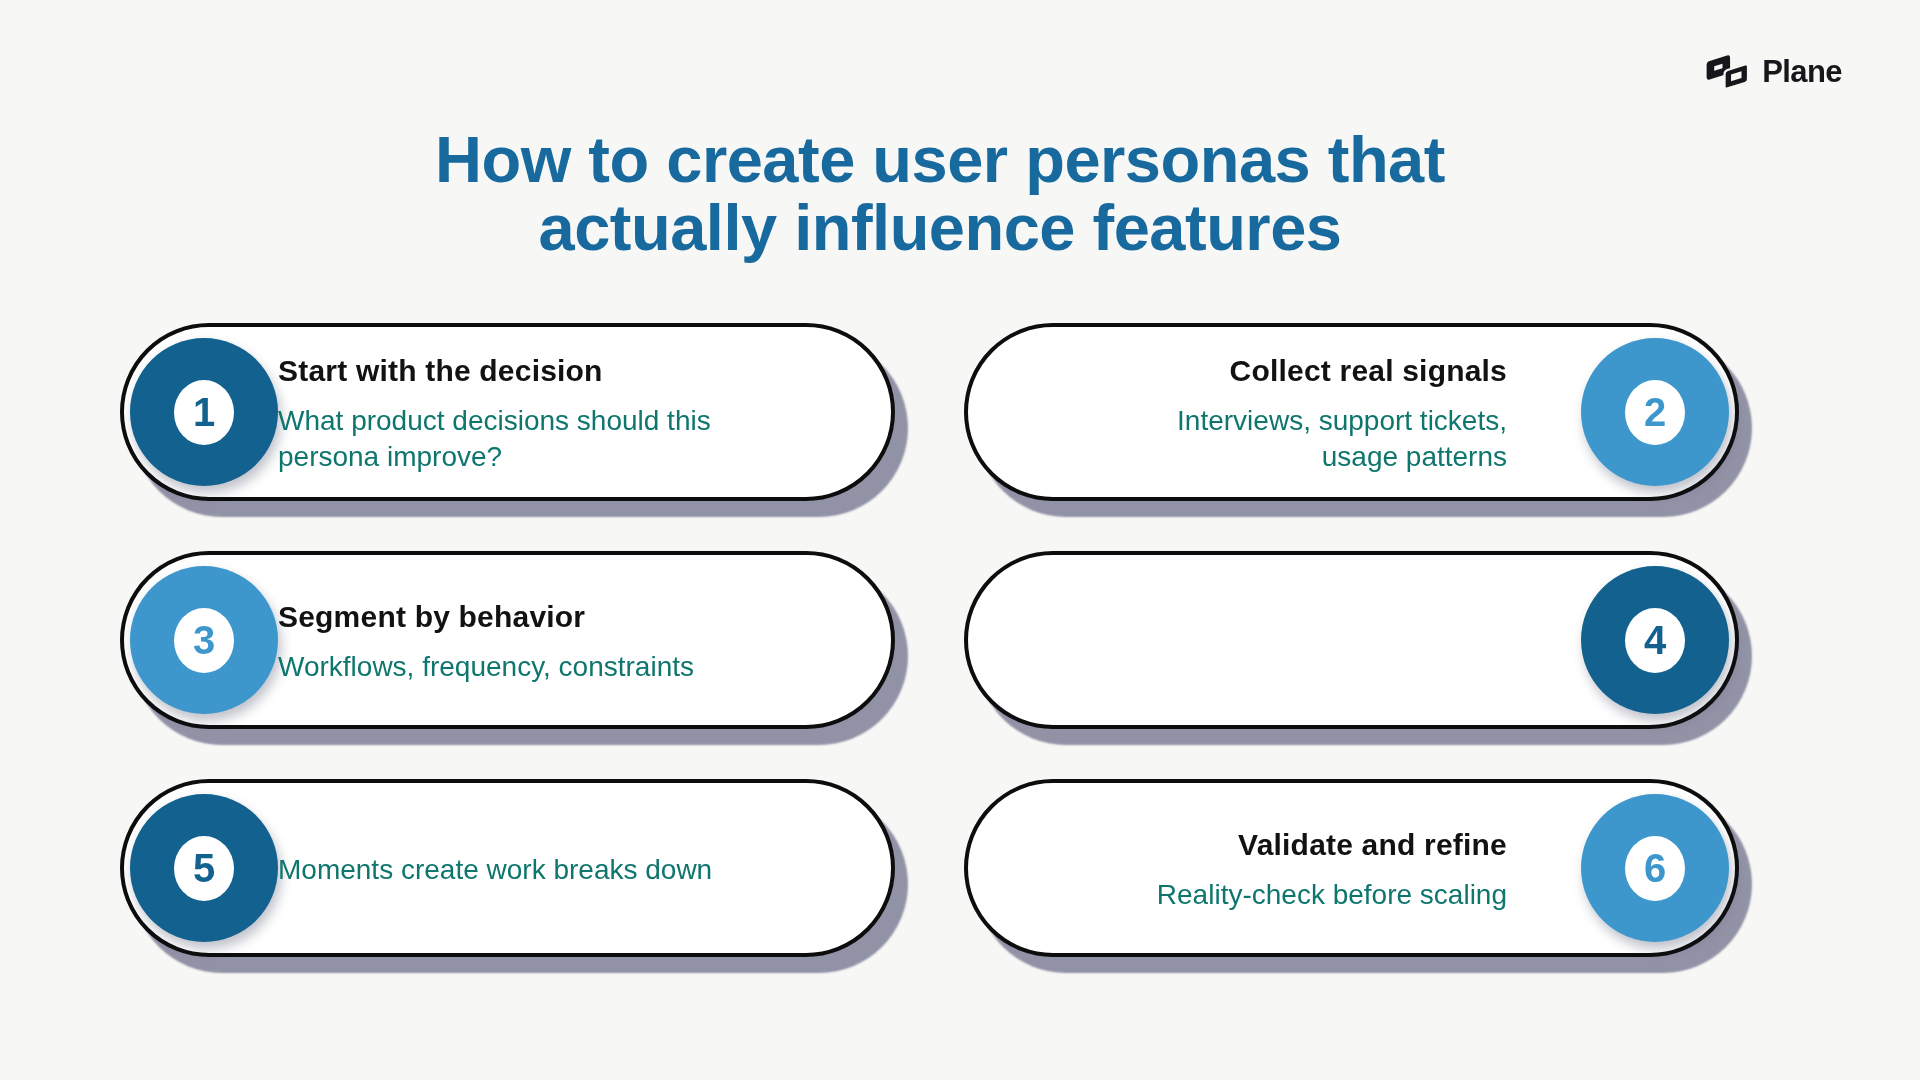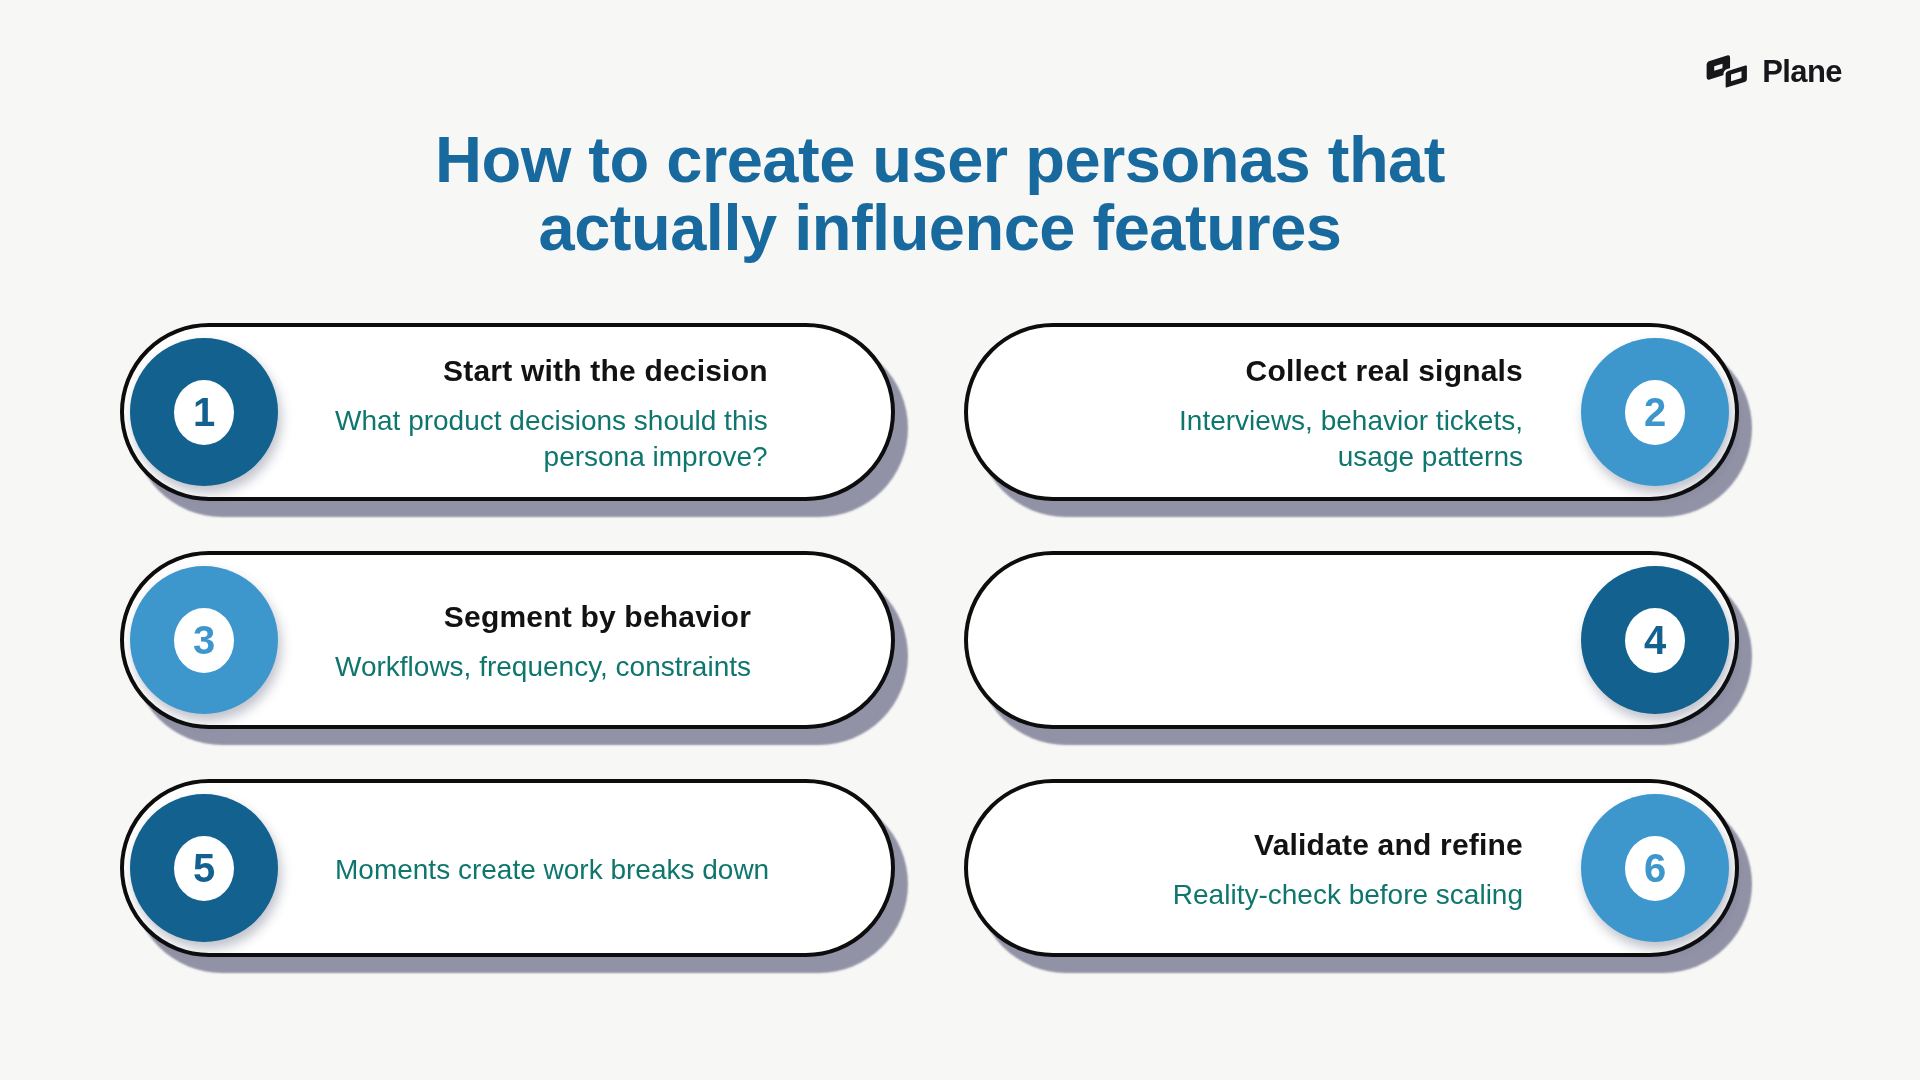--- a/index.html
+++ b/index.html
@@ -60,26 +60,24 @@
 
   .num-inner{
     width:60px;height:65px;border-radius:50%;
     background:#ffffff;
     display:flex;align-items:center;justify-content:center;
     font-size:40px;font-weight:700;
   }
 
   .card-text{
     display:flex;flex-direction:column;gap:15px;
-    margin-left:57px;
     padding-top:4px;
-    text-align:right;
   }
   .card.right .card-text{
-    margin-left:0;margin-right:58px;
+    margin-left:0;margin-right:74px;
     align-items:flex-end;text-align:right;
   }
   .card-title{
     font-size:30px;font-weight:700;color:#121212;letter-spacing:0.2px;
   }
   .card-desc{
     font-size:28px;color:#0f766e;line-height:36px;
     white-space:pre-line;
   }
 
@@ -123,21 +121,21 @@
 persona improve?</div>
     </div>
   </div>
 
   <div class="card right pos-r1 pos-c2">
     <div class="num-circle light">
       <div class="num-inner">2</div>
     </div>
     <div class="card-text">
       <div class="card-title">Collect real signals</div>
-      <div class="card-desc">Interviews, behavior tickets,
+      <div class="card-desc">Interviews, support tickets,
 usage patterns</div>
     </div>
   </div>
 
   <div class="card left pos-r2 pos-c1">
     <div class="num-circle light">
       <div class="num-inner">3</div>
     </div>
     <div class="card-text">
       <div class="card-title">Segment by behavior</div>

